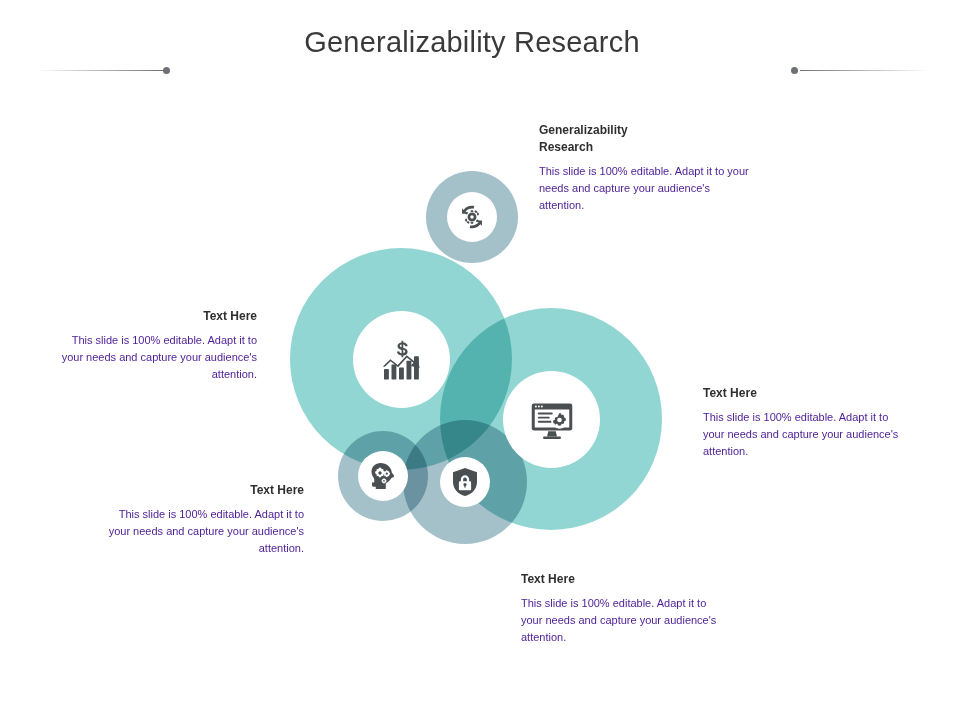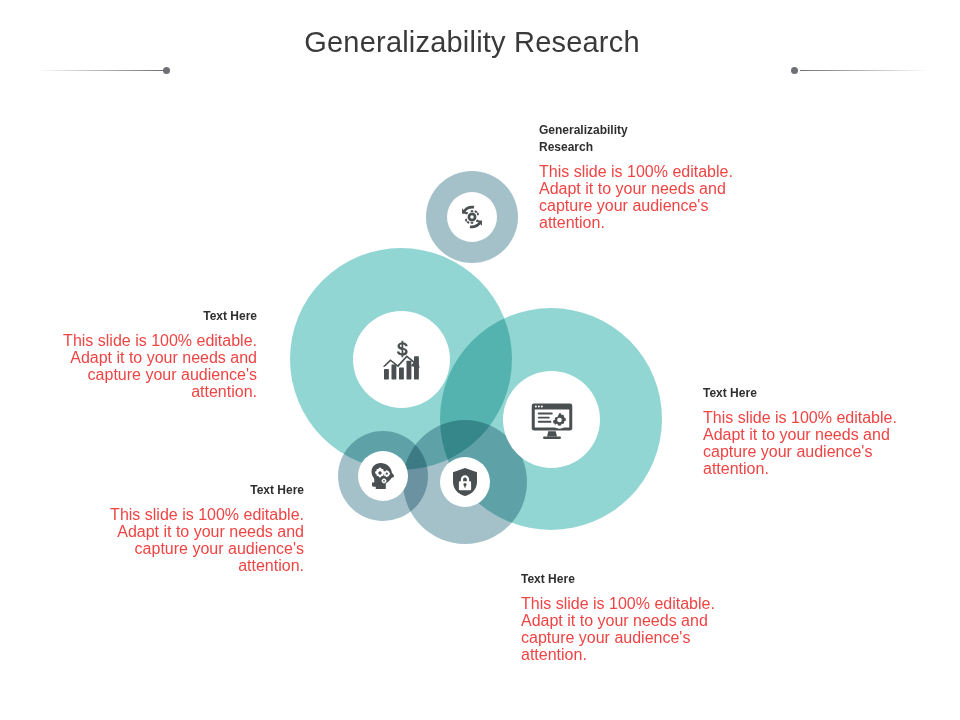--- a/index.html
+++ b/index.html
@@ -103,23 +103,23 @@
   
   .block { position: absolute; }
   .block .heading {
     font-size: 12px;
     font-weight: bold;
     color: #2f2f2f;
     line-height: 17px;
     margin-bottom: 4px;
   }
   .block .body {
-    font-size: 16px;
+    font-size: 11px;
     font-weight: 400;
-    color: #ef4444;
+    color: #4c1d95;
     line-height: 17px;
     margin-top: 7px;
   }
   .align-right { text-align: right; }
   .align-left  { text-align: left; }
 
   #block-top-right { left: 539px; top: 122px; width: 212px; }
   #block-left      { left: 55px;  top: 308px; width: 202px; }
   #block-right     { left: 703px; top: 385px; width: 208px; }
   #block-bottom-left { left: 96px; top: 482px; width: 208px; }

